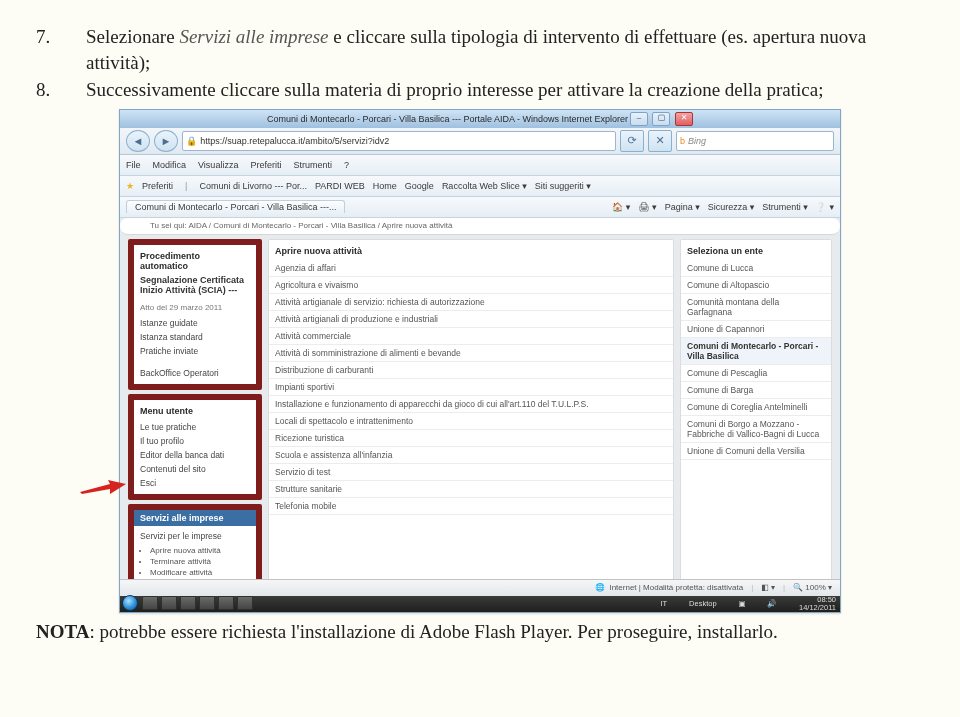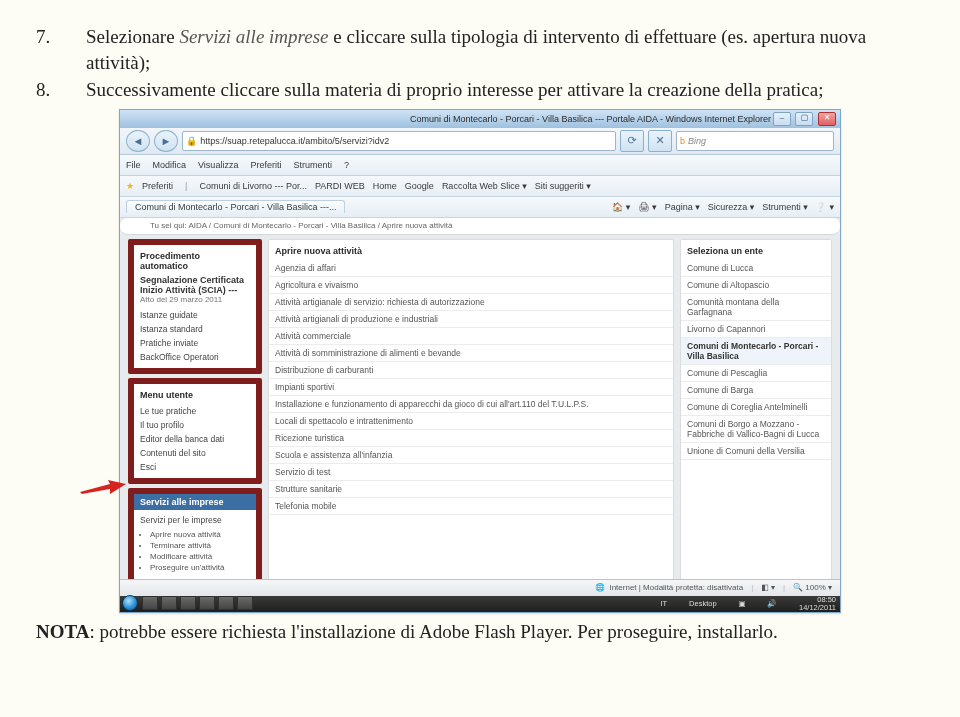--- a/index.html
+++ b/index.html
@@ -53,21 +53,21 @@
     font-family: "Segoe UI", Tahoma, sans-serif;
     font-size: 9px;
     color: #333;
     overflow: hidden;
   }
   .titlebar {
     height: 18px;
     background: linear-gradient(#cfe3f5, #b7d2ea 50%, #9fc0df);
     display: flex;
     align-items: center;
-    justify-content: flex-end;
+    justify-content: center;
     padding: 0 4px;
     color: #2b2b2b;
     font-size: 9px;
   }
   .titlebar .winbtns span {
     display: inline-block;
     width: 16px; height: 12px;
     background: linear-gradient(#f3a2a2,#e06060);
     border: 1px solid #a33;
     border-radius: 2px;
@@ -184,21 +184,21 @@
     border-radius: 2px;
     padding: 2px 6px 4px 6px;
   }
   .panel h4, .col-mid h4, .col-right h4 {
     font-size: 9px;
     font-weight: bold;
     margin: 4px 0 4px 0;
     color: #2b2b2b;
   }
   .panel .strong2 { font-weight: bold; font-size: 9px; margin-top: 2px; }
-  .panel .tiny, .col .tiny { color: #777; font-size: 8px; }
+  .panel .tiny, .col .tiny { color: #777; font-size: 8px; margin-top: 8px; }
   .list li, .list-side li {
     list-style: none;
     font-size: 8.5px;
     color: #555;
     padding: 3px 6px;
     border-bottom: 1px solid #ececec;
     cursor: pointer;
   }
   .list, .list-side { margin: 0; padding: 0; }
   .col-right .list-side li.selected { background: #eef4fa; font-weight: bold; color: #333; }
@@ -403,21 +403,21 @@
           <li>Telefonia mobile</li>
         </ul>
       </div>
 
       <div class="col col-right">
         <h4 style="padding:0 6px;">Seleziona un ente</h4>
         <ul class="list-side">
           <li>Comune di Lucca</li>
           <li>Comune di Altopascio</li>
           <li>Comunità montana della Garfagnana</li>
-          <li>Livorno di Capannori</li>
+          <li>Unione di Capannori</li>
           <li class="selected">Comuni di Montecarlo - Porcari - Villa Basilica</li>
           <li>Comune di Pescaglia</li>
           <li>Comune di Barga</li>
           <li>Comune di Coreglia Antelminelli</li>
           <li>Comuni di Borgo a Mozzano -Fabbriche di Vallico-Bagni di Lucca</li>
           <li>Unione di Comuni della Versilia</li>
         </ul>
       </div>
 
     </div>

